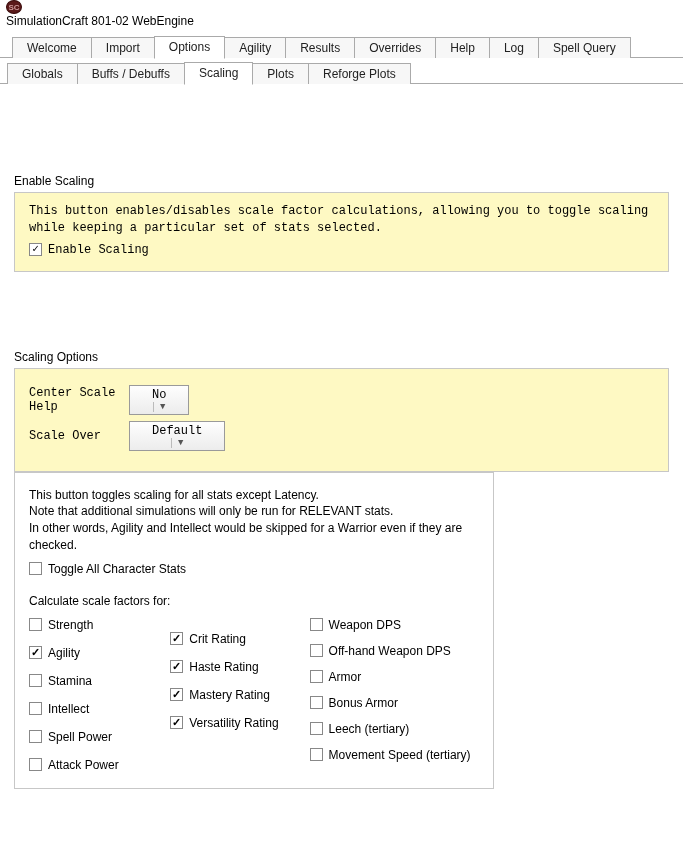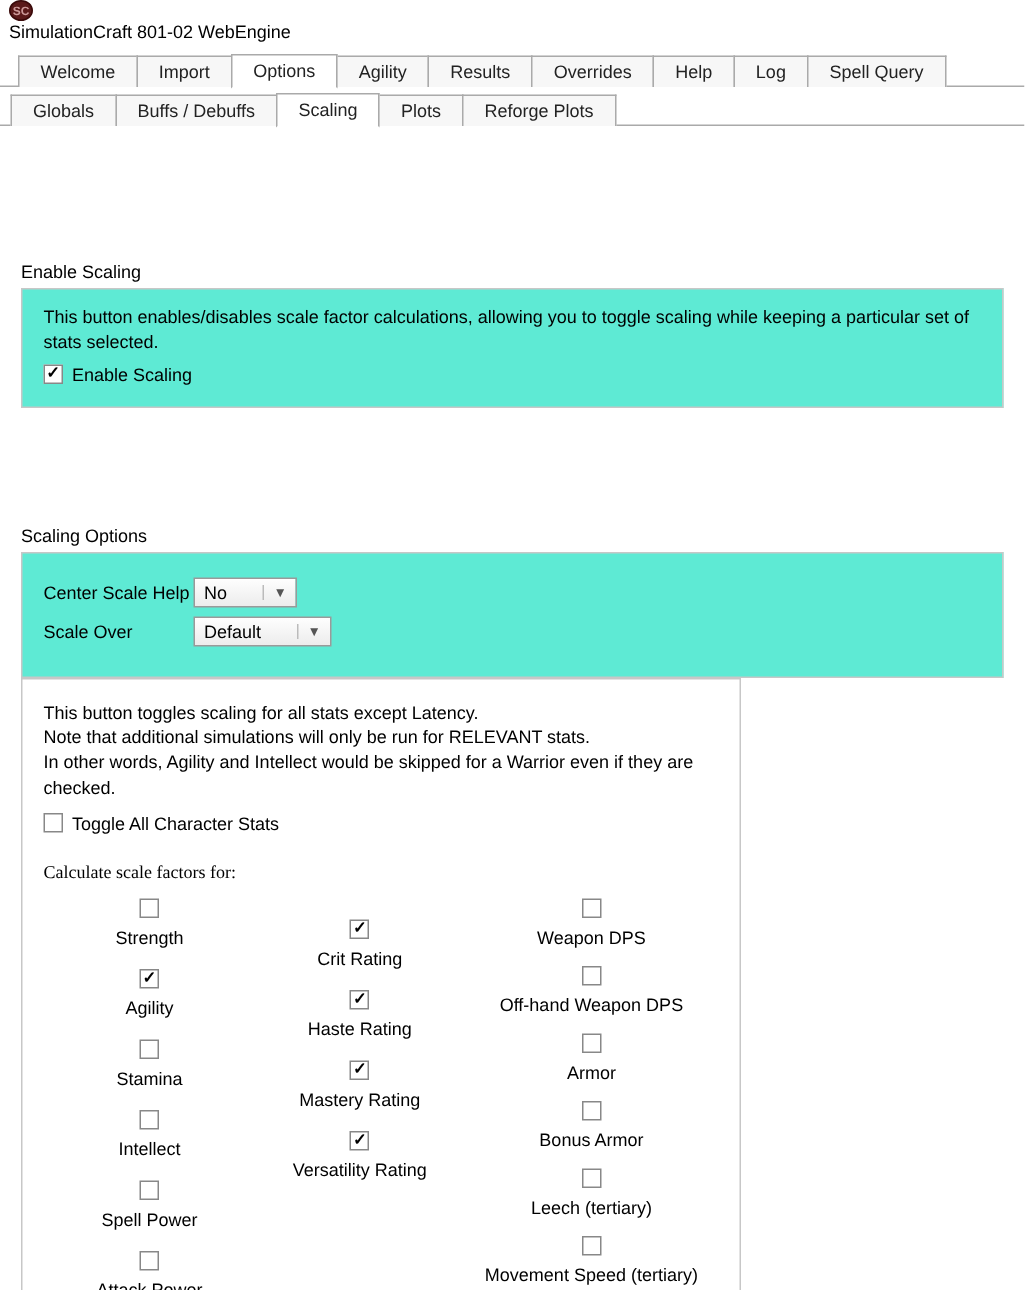--- a/index.html
+++ b/index.html
@@ -72,22 +72,23 @@
   .section-label {
     font-size: 12px;
     margin-bottom: 4px;
     margin-top: 20px;
   }
   .section-label.first-enable { margin-top: 90px; }
   .section-label.scaling-opts { margin-top: 78px; }
   .section-label.stats-scale { margin-top: 90px; }
   .group-box {
     border: 1px solid #c7c7c7;
-    background: #5eead4;
+    background: #fef9c3;
     padding: 10px 14px 14px 14px;
+    font-family: Liberation Mono, monospace;
   }
   .desc { font-size: 12px; margin-bottom: 6px; line-height: 1.4; }
   .check-row {
     display: flex;
     align-items: center;
     gap: 6px;
     font-size: 12px;
     margin-top: 4px;
   }
   .checkbox {
@@ -105,55 +106,56 @@
   }
   .form-row {
     display: flex;
     align-items: center;
     margin: 6px 0;
   }
   .form-label { width: 100px; }
   .select {
     border: 1px solid #9a9a9a;
     background: linear-gradient(#fefefe,#ececec);
-    padding: 2px 6px;
+    padding: 2px 22px;
     display: flex;
     align-items: center;
-    gap: 24px;
+    gap: 0;
     cursor: pointer;
     min-width: 44px;
     font-size: 12px;
+    flex-direction: column;
   }
   .select .text { flex: 1; }
   .select .caret {
     border-left: 1px solid #bbb;
     padding-left: 6px;
     color: #555;
     font-size: 9px;
   }
   .select.wide { min-width: 68px; }
   .stats-box {
     border: 1px solid #c7c7c7;
     background: #fff;
     padding: 14px 14px 16px 14px;
     width: 480px;
   }
   .stats-box .desc { line-height: 1.4; }
   .toggle-row { margin-top: 8px; margin-bottom: 18px; text-align: center; }
-  .calc-label { margin-bottom: 10px; display:block;font-family:Liberation Serif, serif; }
+  .calc-label { margin-bottom: 10px; display:block; }
   .cols {
     display: flex;
     gap: 0;
     align-items: flex-start;
   }
   .col { display: flex; flex-direction: column; gap: 14px; }
   .col.c1 { width: 150px; }
   .col.c2 { width: 148px; padding-top: 14px; }
   .col.c3 { width: 180px; gap: 12px; }
-  .stat-item { display: flex; align-items: center; gap: 6px; flex-direction: column; }
+  .stat-item { display: flex; align-items: center; gap: 6px; }
 </style>
 </head>
 <body>
 
 <div class="title-bar">
   <div class="app-icon">SC</div>
   <div class="title-text">SimulationCraft 801-02 WebEngine</div>
 </div>
 
 <div class="tabs-row tabs-main" id="main-tabs">

